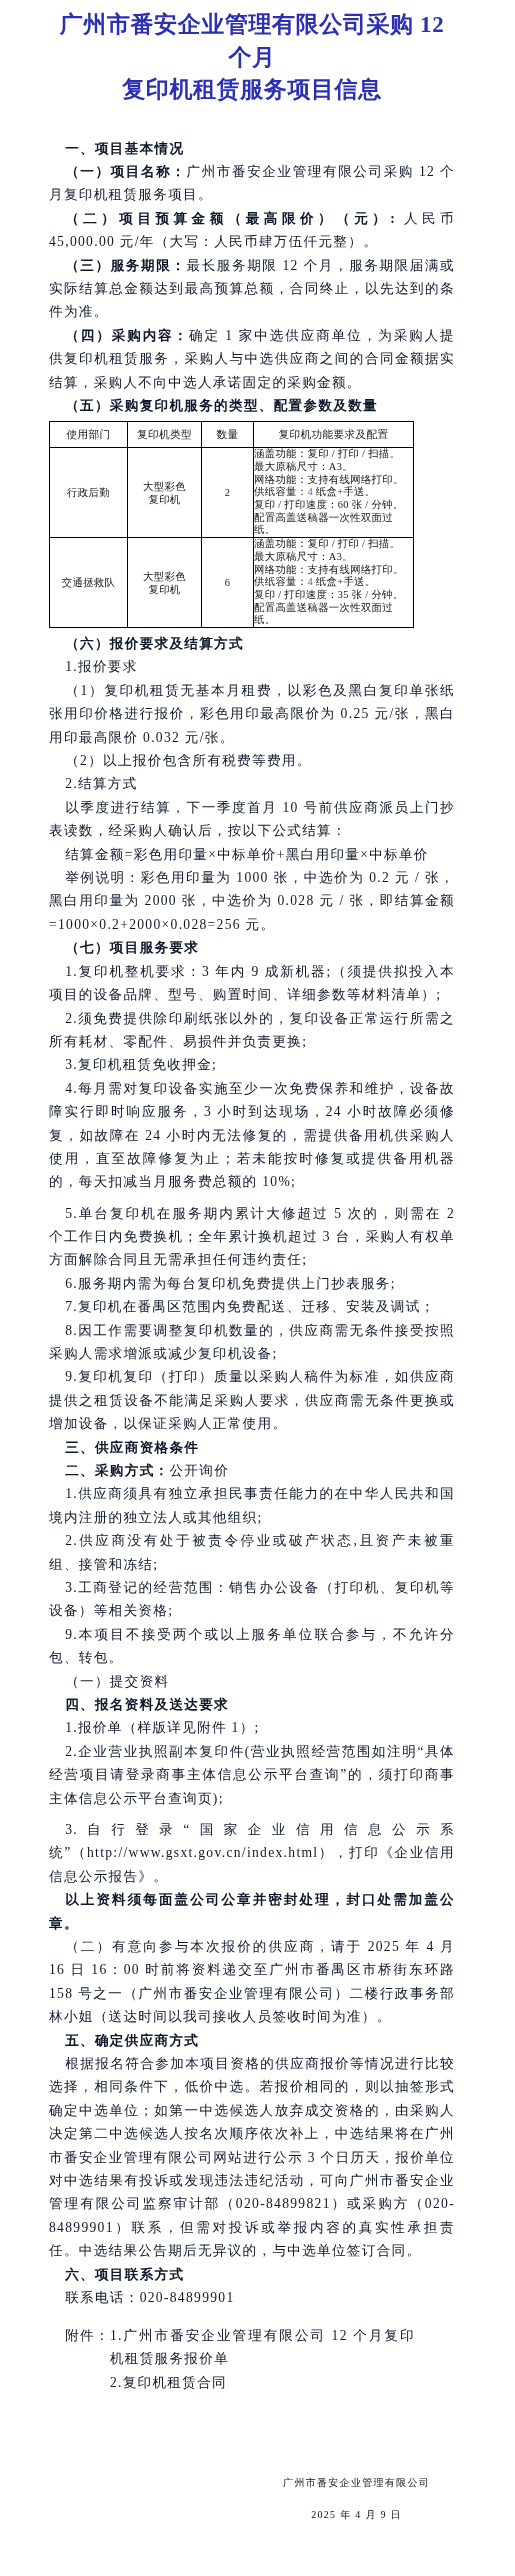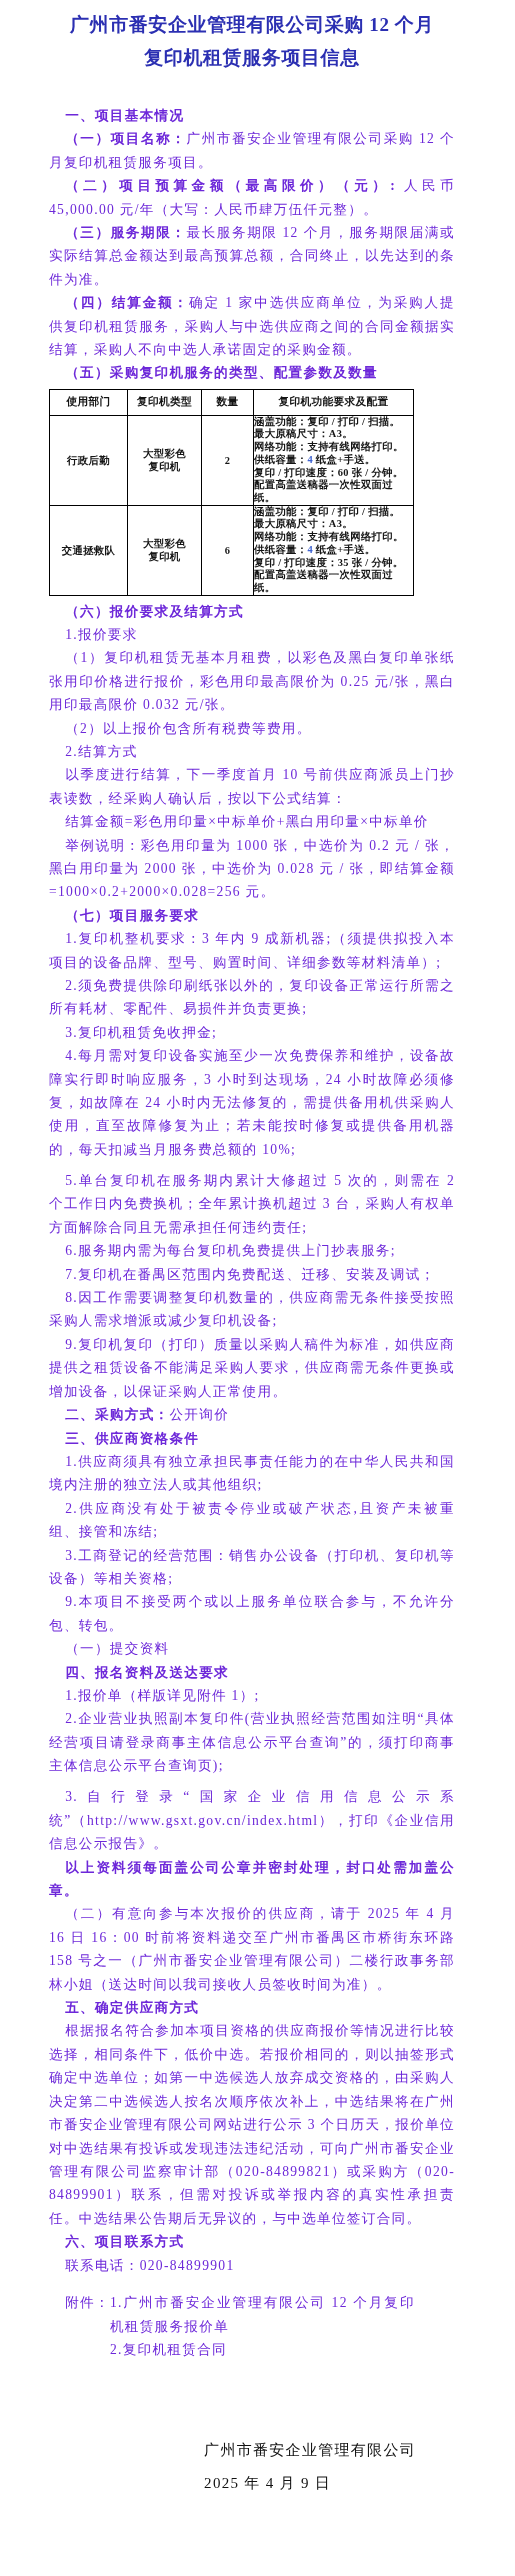--- a/index.html
+++ b/index.html
@@ -4,75 +4,75 @@
 <style>
   html,body{margin:0;padding:0;background:#ffffff;}
   .page{
     width:515px;height:2576px;box-sizing:border-box;
     background:#ffffff;color:#121212;
     padding:9px 60px 0 49px;
     font-family:"Liberation Serif","DejaVu Serif",serif;
     overflow:hidden;
   }
   .title{
-    font-size:19px;line-height:32.5px;font-weight:bold;text-align:center;
+    font-size:23px;line-height:32.5px;font-weight:bold;text-align:center;
     color:#2b2fb2;margin:0;letter-spacing:0.6px;
   }
-  .sec{font-size:13.6px;line-height:23.4px;text-align:justify;letter-spacing:1.3px;color:#6d28d9;}
+  .sec{font-size:13.6px;line-height:23.4px;text-align:justify;letter-spacing:1.3px;color:#0f172a;}
   p{margin:0;}
   .ind{text-indent:16.2px;}
   .b{font-weight:bold;}
   .hei{font-family:"Liberation Sans","DejaVu Sans",sans-serif;font-weight:bold;}
   .mt-big{margin-top:30px;}
   .mt-sm{margin-top:7.8px;}
   
   table.tbl{
     border-collapse:collapse;margin:3.9px 0 3.9px 0;
     width:365px;table-layout:fixed;
     font-size:10.4px;letter-spacing:0.3px;color:#151515;
   }
-  .tbl td,.tbl th{border:1.3px solid #000;font-weight:bold;padding:0;margin-top:32px;}
+  .tbl td,.tbl th{border:1.3px solid #000;font-weight:normal;padding:0;margin-top:32px;}
   .tbl th{height:25px;text-align:center;font-size:10.7px;}
   .col-dept{width:77px;}
   .col-type{width:73px;}
   .col-qty{width:51px;}
   .col-feat{width:159px;}
   .cell-center{text-align:center;vertical-align:middle;line-height:13px;}
   .cell-feat{vertical-align:middle;line-height:12.7px;padding:1.9px 2.6px 1.9px 4.5px;text-align:left;}
   .hl{color:#3f63d2;}
   
   .att{display:flex;margin-top:14.3px;}
   .att-pad{width:16.2px;flex:none;}
   .att-label{flex:none;}
   .att-items{width:305px;}
   
   .sign{
-    margin:73px 39px 0 auto;width:max-content;
-    font-size:15px;line-height:32.5px;letter-spacing:1.3px;
+    margin:73px 25px 0 auto;width:max-content;text-align:center;
+    font-size:10px;line-height:32.5px;letter-spacing:1.3px;
   }
 </style>
 </head>
 <body>
 
 <div class="page">
 
   <h1 class="title">
     <span style="display:block">广州市番安企业管理有限公司采购 12 个月</span>
     <span style="display:block">复印机租赁服务项目信息</span>
   </h1>
 
   <p class="sec ind hei mt-big">一、项目基本情况</p>
 
   <p class="sec ind"><span class="b">（一）项目名称：</span><span>广州市番安企业管理有限公司采购 12 个月复印机租赁服务项目。</span></p>
 
   <p class="sec ind"><span class="b">（二）项目预算金额（最高限价）（元）:</span><span> 人民币 45,000.00 元/年（大写：人民币肆万伍仟元整）。</span></p>
 
   <p class="sec ind"><span class="b">（三）服务期限：</span><span>最长服务期限 12 个月，服务期限届满或实际结算总金额达到最高预算总额，合同终止，以先达到的条件为准。</span></p>
 
-  <p class="sec ind"><span class="b">（四）结算金额：</span><span>确定 1 家中选供应商单位，为采购人提供复印机租赁服务，采购人与中选供应商之间的合同金额据实结算，采购人不向中选人承诺固定的采购金额。</span></p>
+  <p class="sec ind"><span class="b">（四）采购内容：</span><span>确定 1 家中选供应商单位，为采购人提供复印机租赁服务，采购人与中选供应商之间的合同金额据实结算，采购人不向中选人承诺固定的采购金额。</span></p>
 
   <p class="sec ind b">（五）采购复印机服务的类型、配置参数及数量</p>
 
   <table class="tbl">
     <tbody>
         <tr>
       <th class="col-dept">使用部门</th>
       <th class="col-type">复印机类型</th>
       <th class="col-qty">数量</th>
       <th class="col-feat">复印机功能要求及配置</th>
@@ -125,23 +125,23 @@
   <p class="sec ind">1.复印机整机要求：3 年内 9 成新机器;（须提供拟投入本项目的设备品牌、型号、购置时间、详细参数等材料清单）;</p>
   <p class="sec ind">2.须免费提供除印刷纸张以外的，复印设备正常运行所需之所有耗材、零配件、易损件并负责更换;</p>
   <p class="sec ind">3.复印机租赁免收押金;</p>
   <p class="sec ind">4.每月需对复印设备实施至少一次免费保养和维护，设备故障实行即时响应服务，3 小时到达现场，24 小时故障必须修复，如故障在 24 小时内无法修复的，需提供备用机供采购人使用，直至故障修复为止；若未能按时修复或提供备用机器的，每天扣减当月服务费总额的 10%;</p>
   <p class="sec ind mt-sm">5.单台复印机在服务期内累计大修超过 5 次的，则需在 2 个工作日内免费换机；全年累计换机超过 3 台，采购人有权单方面解除合同且无需承担任何违约责任;</p>
   <p class="sec ind">6.服务期内需为每台复印机免费提供上门抄表服务;</p>
   <p class="sec ind">7.复印机在番禺区范围内免费配送、迁移、安装及调试；</p>
   <p class="sec ind">8.因工作需要调整复印机数量的，供应商需无条件接受按照采购人需求增派或减少复印机设备;</p>
   <p class="sec ind">9.复印机复印（打印）质量以采购人稿件为标准，如供应商提供之租赁设备不能满足采购人要求，供应商需无条件更换或增加设备，以保证采购人正常使用。</p>
 
+  <p class="sec ind hei">三、供应商资格条件</p>
+
   <p class="sec ind"><span class="hei">二、采购方式：</span><span>公开询价</span></p>
-
-  <p class="sec ind hei">三、供应商资格条件</p>
   <p class="sec ind">1.供应商须具有独立承担民事责任能力的在中华人民共和国境内注册的独立法人或其他组织;</p>
   <p class="sec ind">2.供应商没有处于被责令停业或破产状态,且资产未被重组、接管和冻结;</p>
   <p class="sec ind">3.工商登记的经营范围：销售办公设备（打印机、复印机等设备）等相关资格;</p>
   <p class="sec ind">9.本项目不接受两个或以上服务单位联合参与，不允许分包、转包。</p>
 
   <p class="sec ind">（一）提交资料</p>
   <p class="sec ind hei">四、报名资料及送达要求</p>
   <p class="sec ind">1.报价单（样版详见附件 1）;</p>
   <p class="sec ind">2.企业营业执照副本复印件(营业执照经营范围如注明“具体经营项目请登录商事主体信息公示平台查询”的，须打印商事主体信息公示平台查询页);</p>
   <p class="sec ind mt-sm">3.自行登录“国家企业信用信息公示系统”（http://www.gsxt.gov.cn/index.html），打印《企业信用信息公示报告》。</p>

